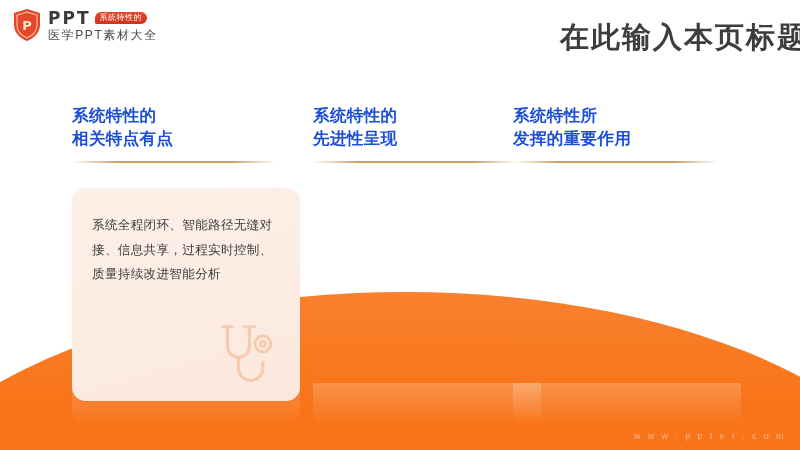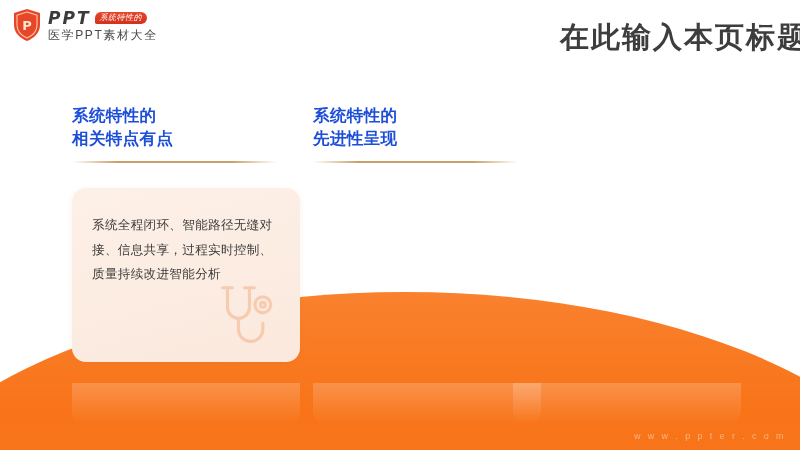--- a/index.html
+++ b/index.html
@@ -57,21 +57,20 @@
   .logo-texts {
     display: flex;
     flex-direction: column;
     justify-content: center;
     gap: 2px;
   }
   .logo-row1 {
     display: flex;
     align-items: center;
     gap: 4px;
-    font-style: italic;
   }
   .logo-ppt {
     font-size: 17px;
     font-weight: bold;
     color: #3b3b3b;
     letter-spacing: 2px;
     font-family: "DejaVu Sans", sans-serif;
     line-height: 1;
   }
   .logo-badge {
@@ -136,21 +135,21 @@
     height: 2px;
     width: 205px;
     background: linear-gradient(90deg, rgba(214,170,110,0) 0%, #C9A06A 22%, #C9A06A 78%, rgba(214,170,110,0) 100%);
   }
 
   
   .card {
     position: absolute;
     top: 188px;
     width: 228px;
-    height: 174px;
+    height: 213px;
     border-radius: 14px;
     background: linear-gradient(165deg, #FDF0E7 0%, #FCEDE3 45%, #FBE8DC 100%);
     box-shadow: 0 2px 6px rgba(180,100,40,0.08);
     overflow: hidden;
   }
   .card-1 { left: 72px; }
   .card-2 { left: 313px; }
   .card-3 { left: 513px; width: 228px; }
 
   .card-text {
@@ -232,20 +231,25 @@
 相关特点有点</div>
       <div class="col-divider"></div>
     </div>
 
     <div class="col col-2">
       <div class="col-heading">系统特性的
 先进性呈现</div>
       <div class="col-divider"></div>
     </div>
 
+    <div class="col col-3">
+      <div class="col-heading">系统特性所
+发挥的重要作用</div>
+      <div class="col-divider"></div>
+    </div>
   </div>
 
   <div class="reflection refl-1"></div>
   <div class="reflection refl-2"></div>
   <div class="reflection refl-3"></div>
 
   <div class="card card-1">
     <div class="card-text">系统全程闭环、智能路径无缝对接、信息共享，过程实时控制、质量持续改进智能分析</div>
     <div class="card-icon">
       <svg viewBox="0 0 64 64" xmlns="http://www.w3.org/2000/svg" fill="none" stroke="#F0A170" stroke-width="2.6" stroke-linecap="round" stroke-linejoin="round">

